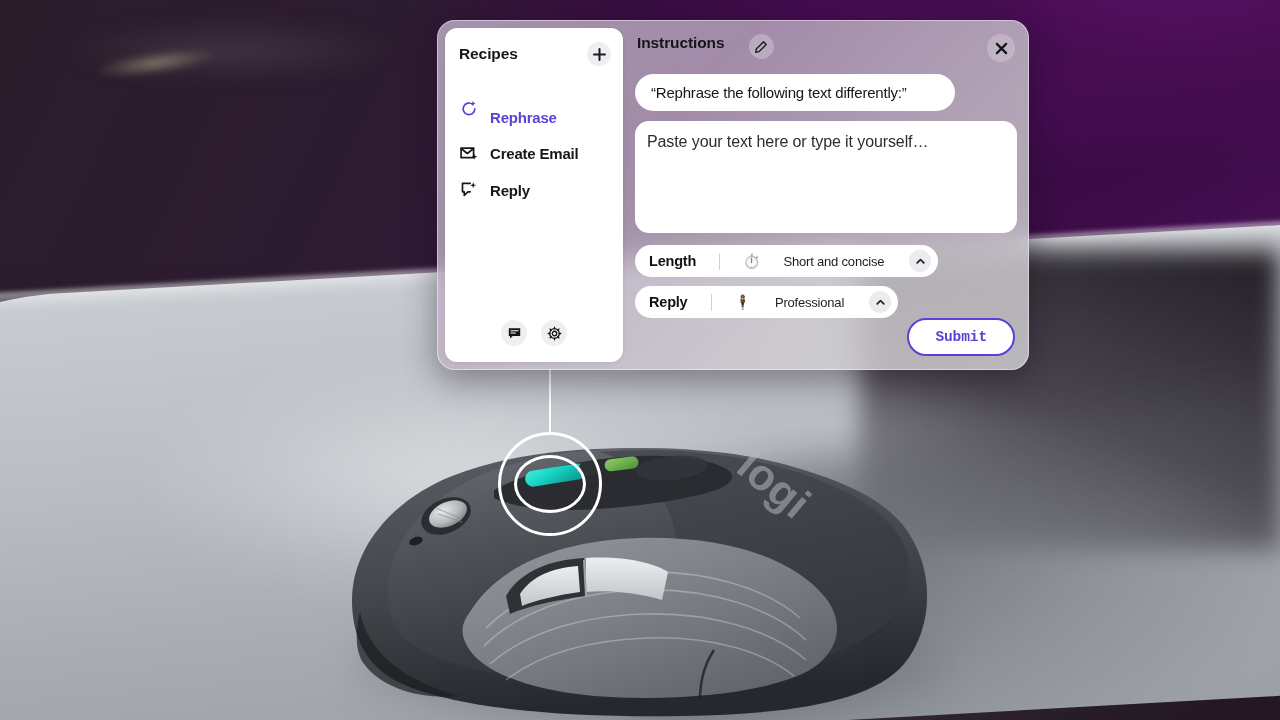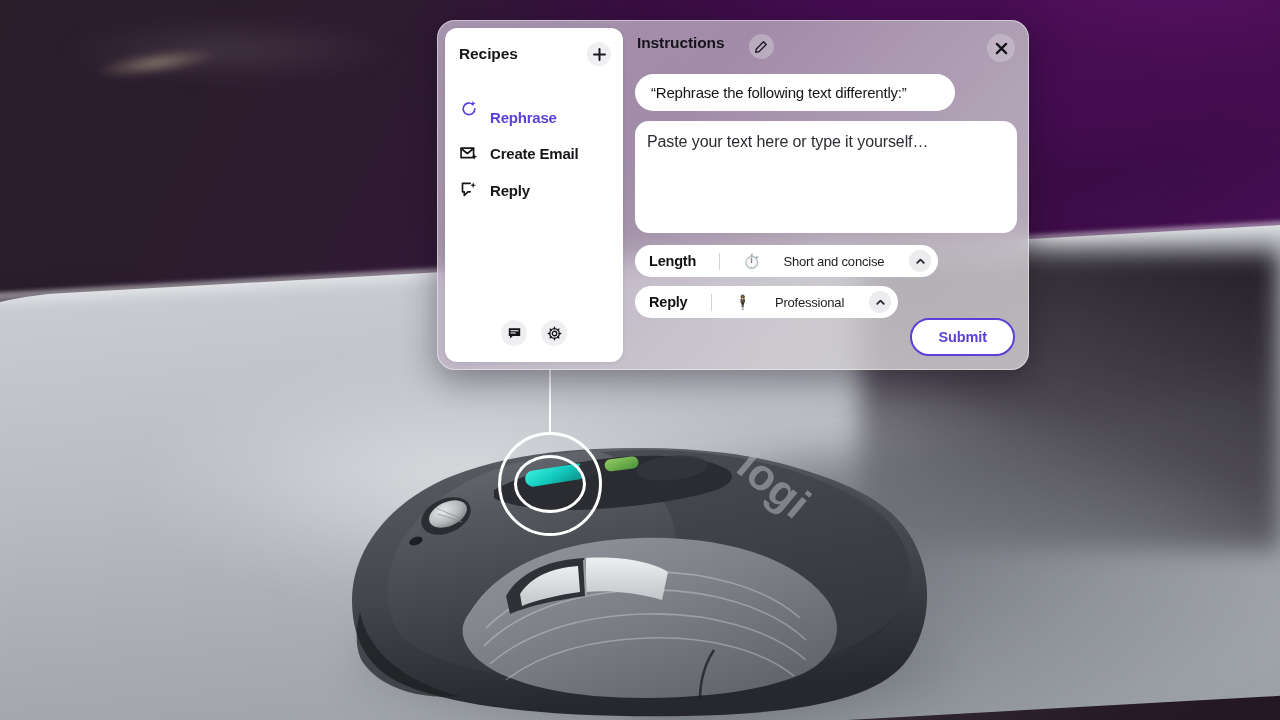--- a/index.html
+++ b/index.html
@@ -322,21 +322,21 @@
   .submit-btn {
     background: #ffffff;
     border: 2px solid #5b3fd6;
     color: #5b3fd6;
     font-size: 14.5px;
     font-weight: bold;
     letter-spacing: -0.1px;
     border-radius: 22px;
     padding: 9px 26px;
     cursor: pointer;
-    font-family: Liberation Sans, sans-serif;
+    font-family: Liberation Mono, monospace;
   }
 </style>
 </head>
 <body>
 
 <div class="scene">
 
   <div class="bg-sky"></div>
   <div class="bg-smudge2"></div>
   <div class="bg-smudge"></div>

